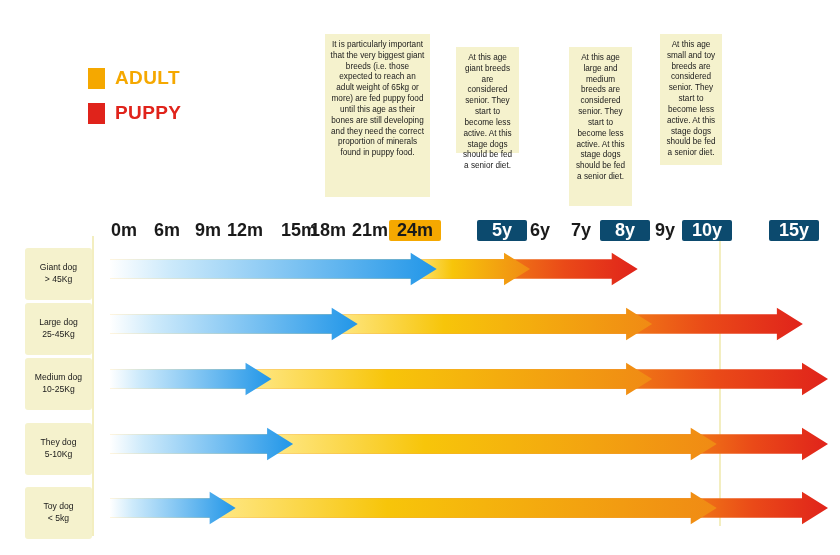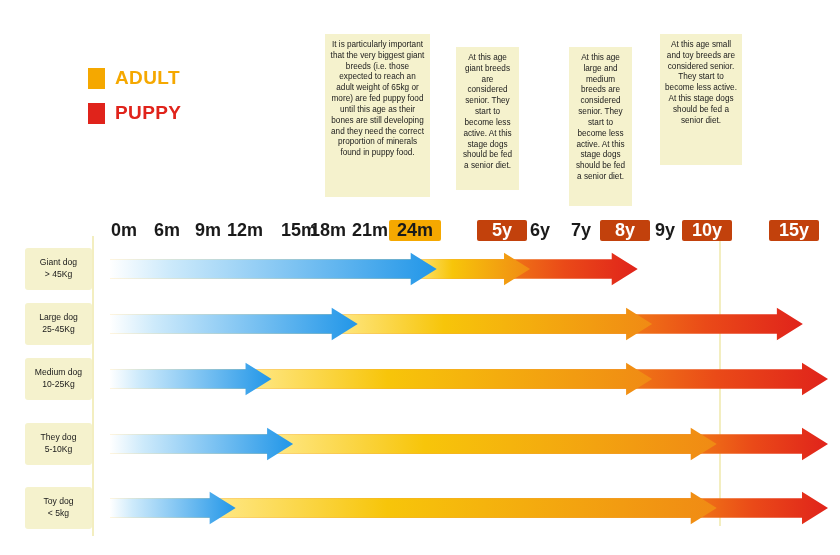--- a/index.html
+++ b/index.html
@@ -44,27 +44,27 @@
     line-height:21px;
     height:21px;
     white-space:nowrap;
   }
   .tick.hl{
     color:#ffffff;
     border-radius:2px;
     padding:0 8px;
   }
   .tick.hl-amber{background:#f5a800;color:#1a1a1a;}
-  .tick.hl-red{background:#c2410c;color:#ffffff;}
+  .tick.hl-red{background:#0c4a6e;color:#ffffff;}
 
   
   .row{position:absolute;left:0;width:840px;height:46px;}
   .row-label{
     position:absolute;left:25px;top:0;
-    width:67px;height:42px;
+    width:67px;height:52px;
     background:#f5f2cd;
     border-radius:3px;
     font-size:8.6px;
     line-height:1.35;
     color:#1a1a1a;
     text-align:center;
     display:flex;flex-direction:column;align-items:center;justify-content:center;
     box-sizing:border-box;
   }
   .bar-wrap{position:absolute;left:110px;top:4px;height:34px;width:718px;}
@@ -88,29 +88,29 @@
     </div>
   </div>
 
   <div class="guide" style="left:92px;top:236px;height:300px;"></div>
   <div class="guide" style="left:719px;top:236px;height:290px;"></div>
 
   <div class="note" style="left:325px;top:34px;width:105px;height:163px;">
     <span>It is particularly important that the very biggest giant breeds (i.e. those expected to reach an adult weight of 65kg or more) are fed puppy food until this age as their bones are still developing and they need the correct proportion of minerals found in puppy food.</span>
   </div>
 
-  <div class="note" style="left:456px;top:47px;width:63px;height:143px;">
+  <div class="note" style="left:456px;top:47px;width:63px;height:106px;">
     <span>At this age giant breeds are considered senior. They start to become less active. At this stage dogs should be fed a senior diet.</span>
   </div>
 
   <div class="note" style="left:569px;top:47px;width:63px;height:159px;">
     <span>At this age large and medium breeds are considered senior. They start to become less active. At this stage dogs should be fed a senior diet.</span>
   </div>
 
-  <div class="note" style="left:660px;top:34px;width:82px;height:131px;">
+  <div class="note" style="left:660px;top:34px;width:62px;height:131px;">
     <span>At this age small and toy breeds are considered senior. They start to become less active. At this stage dogs should be fed a senior diet.</span>
   </div>
 
   <div class="scale" id="scale-host">
       <div class="tick" style="left: 102px; width: 44px;">0m</div>
       <div class="tick" style="left: 145px; width: 44px;">6m</div>
       <div class="tick" style="left: 186px; width: 44px;">9m</div>
       <div class="tick" style="left: 223px; width: 44px;">12m</div>
       <div class="tick" style="left: 265px; width: 44px; margin-left: 12px;">15m</div>
       <div class="tick" style="left: 306px; width: 44px;">18m</div>

